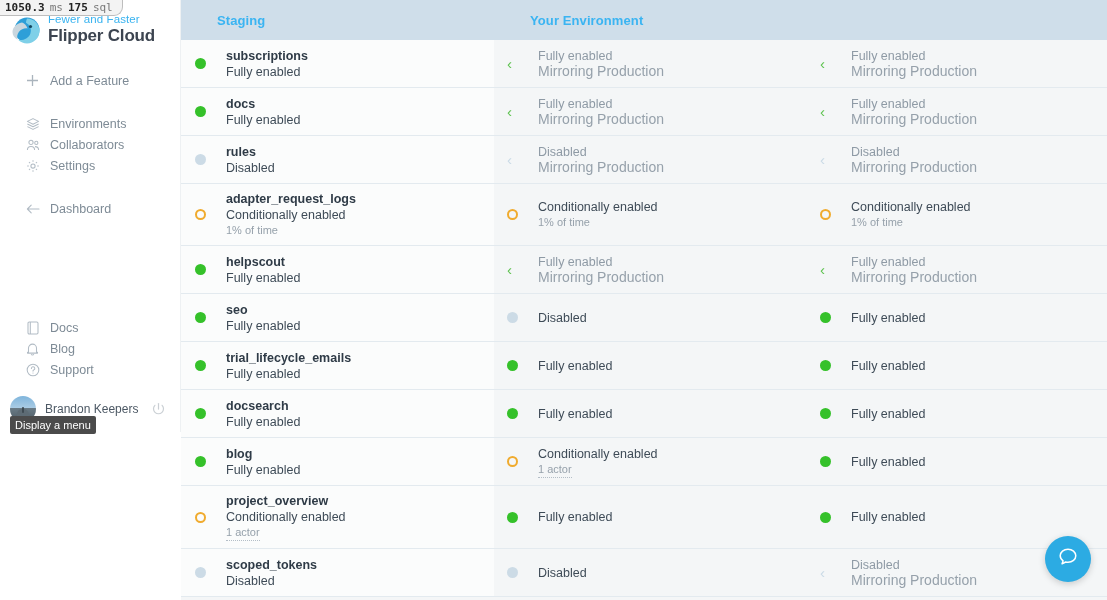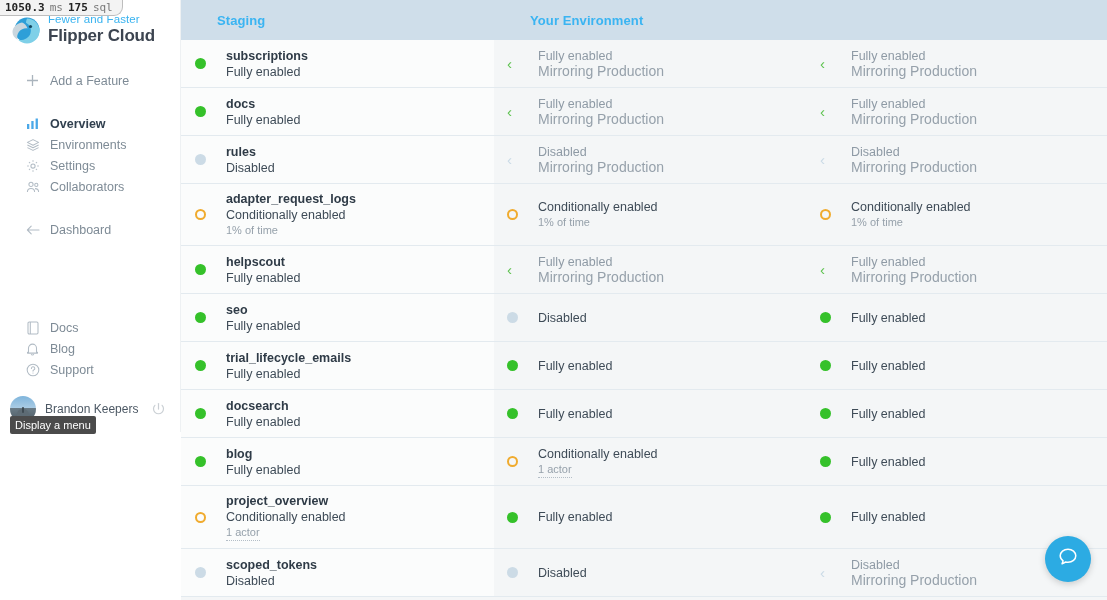--- a/index.html
+++ b/index.html
@@ -185,62 +185,52 @@
       <span class="ic">
         <svg width="13" height="13" viewBox="0 0 13 13">
             <path d="M6.5 1v11M1 6.5h11" stroke="#aab4bd" stroke-width="1.3" fill="none"></path>
           </svg>
       </span>
       <span class="lbl">Add a Feature</span>
     </div>
 
     <nav class="nav nav-group">
 
-      <div class="navrow active">
-        <span class="ic">
-          <svg width="13" height="13" viewBox="0 0 13 13">
-            <rect x="1" y="7" width="2.3" height="5" fill="#4aa8e8"></rect>
-            <rect x="5.3" y="4" width="2.3" height="8" fill="#4aa8e8"></rect>
-            <rect x="9.6" y="1.5" width="2.3" height="10.5" fill="#4aa8e8"></rect>
-          </svg>
-        </span>
-        <span>Overview</span>
-      </div>
 
       <div class="navrow">
         <span class="ic">
           <svg width="14" height="14" viewBox="0 0 14 14" fill="none" stroke="#b2bcc5" stroke-width="1.05" stroke-linejoin="round">
             <path d="M7 1.6 12.6 4.4 7 7.2 1.4 4.4z"></path>
             <path d="M1.4 7 7 9.8 12.6 7"></path>
             <path d="M1.4 9.6 7 12.4 12.6 9.6"></path>
           </svg>
         </span>
         <span>Environments</span>
       </div>
 
       <div class="navrow">
         <span class="ic">
           <svg width="14" height="14" viewBox="0 0 14 14" fill="none" stroke="#b2bcc5" stroke-width="1.05">
-            <circle cx="7" cy="7" r="2.1"></circle>
-            <path d="M7 1.2v1.6M7 11.2v1.6M1.2 7h1.6M11.2 7h1.6M3 3l1.1 1.1M9.9 9.9 11 11M11 3 9.9 4.1M4.1 9.9 3 11"></path>
-          </svg>
-        </span>
-        <span>Settings</span>
-      </div>
-
-      <div class="navrow">
-        <span class="ic">
-          <svg width="14" height="14" viewBox="0 0 14 14" fill="none" stroke="#b2bcc5" stroke-width="1.05">
             <circle cx="5" cy="4.4" r="2.1"></circle>
             <path d="M1.4 12c0-2.1 1.6-3.6 3.6-3.6s3.6 1.5 3.6 3.6"></path>
             <circle cx="10.3" cy="4.9" r="1.6"></circle>
             <path d="M9 8.6c2 0 3.6 1.3 3.6 3.4"></path>
           </svg>
         </span>
         <span>Collaborators</span>
+      </div>
+
+      <div class="navrow">
+        <span class="ic">
+          <svg width="14" height="14" viewBox="0 0 14 14" fill="none" stroke="#b2bcc5" stroke-width="1.05">
+            <circle cx="7" cy="7" r="2.1"></circle>
+            <path d="M7 1.2v1.6M7 11.2v1.6M1.2 7h1.6M11.2 7h1.6M3 3l1.1 1.1M9.9 9.9 11 11M11 3 9.9 4.1M4.1 9.9 3 11"></path>
+          </svg>
+        </span>
+        <span>Settings</span>
       </div>
     </nav>
 
     <div class="nav nav-group dash">
       <div class="navrow">
         <span class="ic">
           <svg width="14" height="12" viewBox="0 0 14 12" fill="none" stroke="#b2bcc5" stroke-width="1.1" stroke-linecap="round" stroke-linejoin="round">
             <path d="M13 6H1.5M5.2 2.2 1.4 6l3.8 3.8"></path>
           </svg>
         </span>

